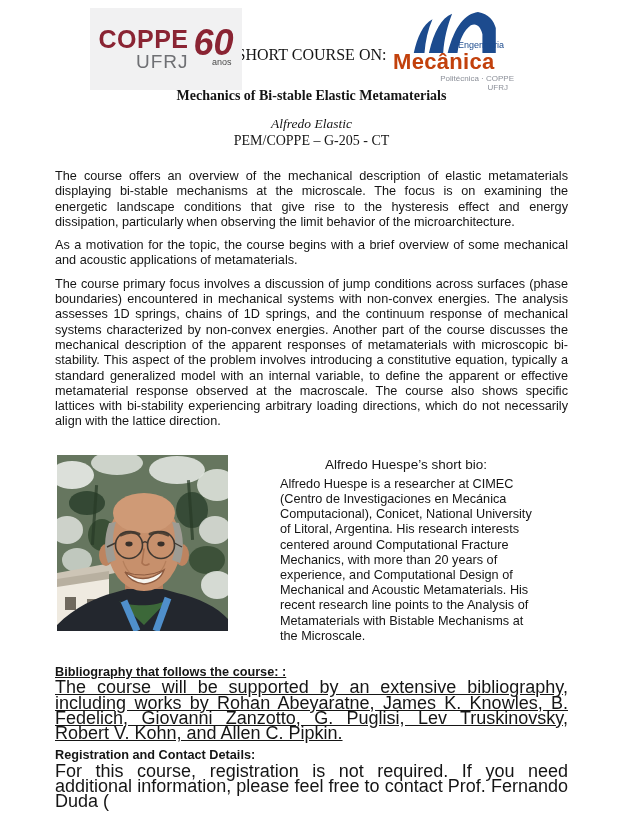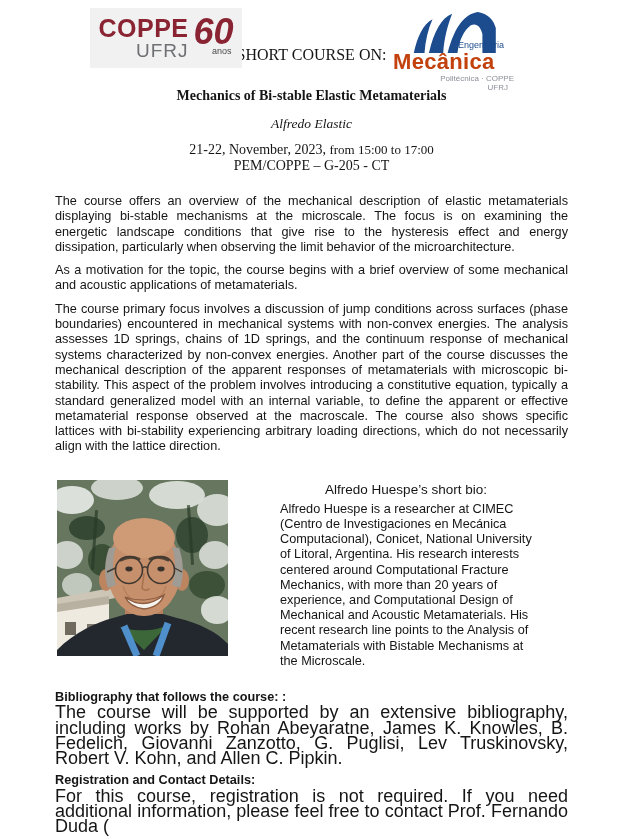--- a/index.html
+++ b/index.html
@@ -8,21 +8,21 @@
     position:relative;
     width:623px;height:839px;
     margin:0 auto;
     background:#ffffff;
     font-family:"Liberation Sans", sans-serif;
     color:#151515;
     overflow:hidden;
   }
   
   .coppe-logo{
-    position:absolute;left:90px;top:8px;width:152px;height:60px;
+    position:absolute;left:90px;top:8px;width:152px;height:82px;
     background:#f1f1f2;display:flex;align-items:center;justify-content:center;gap:5px;
   }
   .coppe-left{display:flex;flex-direction:column;align-items:flex-end;line-height:1;}
   .coppe-word{font-size:25px;font-weight:bold;color:#8a2433;letter-spacing:.5px;}
   .coppe-ufrj{font-size:19px;color:#6f7074;letter-spacing:1px;margin-top:0;}
   .coppe-60wrap{display:flex;flex-direction:column;align-items:flex-end;line-height:1;margin-top:-6px;}
   .coppe-60{font-size:36px;font-style:italic;font-weight:800;color:#8a2433;}
   .coppe-anos{font-size:9px;color:#4a4a4a;margin-top:-3px;margin-right:2px;padding-left:16px;}
   .mec-logo{
     position:absolute;left:393px;top:12px;width:125px;height:80px;
@@ -45,21 +45,21 @@
   .bodytext{margin:21px 55px 0 55px;font-size:12.7px;line-height:15.3px;text-align:justify;}
   .bodytext p{margin:0 0 8px 0;}
   
   .bio-section{display:flex;margin:25px 0 0 57px;}
   .photo{width:171px;height:176px;flex:0 0 171px;}
   .bio-col{width:252px;margin-left:52px;}
   .bio-heading{font-size:13.5px;font-weight:normal;text-align:center;margin-top:2px;}
   .bio-text{font-size:12.7px;line-height:15.2px;margin-top:5px;text-align:left;}
   
   .section{margin:0 55px;}
-  .biblio{margin-top:21px;}
+  .biblio{margin-top:21px;text-decoration:underline;}
   .reg{margin-top:7px;}
   .sec-heading{font-size:12.7px;font-weight:bold;line-height:15.3px;}
   .sec-body{font-size:18px;line-height:15.3px;text-align:justify;}
 </style>
 </head>
 <body>
 
 <div class="page">
 
   <div class="coppe-logo">
@@ -82,21 +82,20 @@
     <span class="mec-eng">Engenharia</span>
     <span class="mec-name">Mecânica</span>
     <span class="mec-sub">Politécnica · COPPE</span>
     <span class="mec-sub2">UFRJ</span>
   </div>
 
   <div class="header">
     <div class="kicker">SHORT COURSE ON:</div>
     <div class="course-title">Mechanics of Bi-stable Elastic Metamaterials</div>
     <div class="speaker">Alfredo Elastic</div>
-    <div class="dateline"><span>21-22, November, 2023, </span><span class="small">from 15:00 to 17:00</span></div>
     <div class="location">PEM/COPPE – G-205 - CT</div>
   </div>
 
   <div class="bodytext">
     <p>The course offers an overview of the mechanical description of elastic metamaterials displaying bi-stable mechanisms at the microscale. The focus is on examining the energetic landscape conditions that give rise to the hysteresis effect and energy dissipation, particularly when observing the limit behavior of the microarchitecture.</p>
     <p>As a motivation for the topic, the course begins with a brief overview of some mechanical and acoustic applications of metamaterials.</p>
     <p>The course primary focus involves a discussion of jump conditions across surfaces (phase boundaries) encountered in mechanical systems with non-convex energies. The analysis assesses 1D springs, chains of 1D springs, and the continuum response of mechanical systems characterized by non-convex energies. Another part of the course discusses the mechanical description of the apparent responses of metamaterials with microscopic bi-stability. This aspect of the problem involves introducing a constitutive equation, typically a standard generalized model with an internal variable, to define the apparent or effective metamaterial response observed at the macroscale. The course also shows specific lattices with bi-stability experiencing arbitrary loading directions, which do not necessarily align with the lattice direction.</p>
   </div>
 
   <div class="bio-section">

